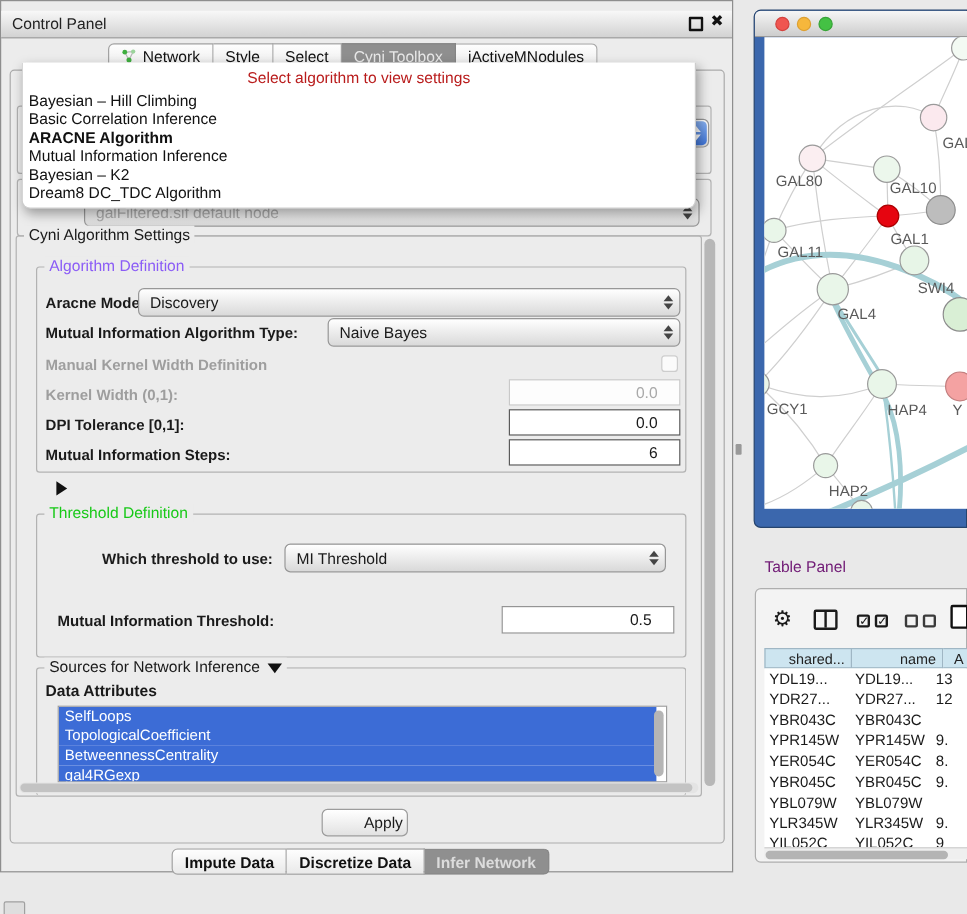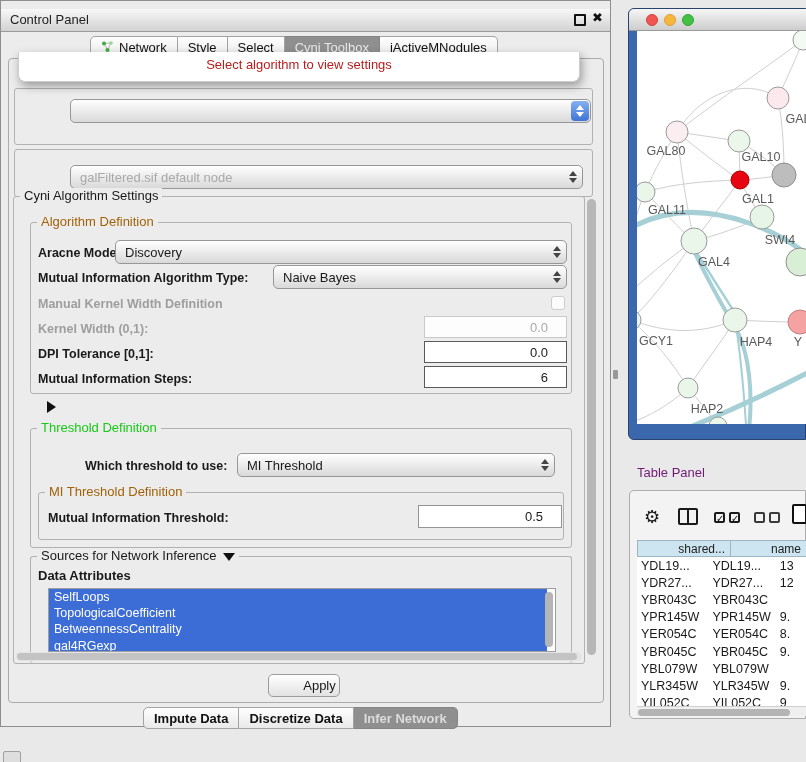--- a/index.html
+++ b/index.html
@@ -24,21 +24,21 @@
   .top-tabs{left:90px;top:36px;}
   .bottom-tabs{left:143px;top:707px;}
   .bottom-tabs .tab{font-weight:bold;height:22px;}
   .bottom-tabs .tab.sel{color:#dcdcdc;text-align:center;}
 
   .cp-content{left:8px;top:58px;width:596px;height:645px;border:1px solid #ababab;border-radius:4px;background:#ececec;box-sizing:border-box;}
 
   
   .grp{border:1px solid #b2b2b2;border-radius:3px;}
   .gtitle{position:absolute;top:-9px;left:6px;background:#ececec;padding:0 4px;font-size:13px;white-space:nowrap;}
-  .gblue{color:#a16207;}
+  .gblue{color:#8b5cf6;}
   .ggreen{color:#18c918;}
 
   .lbl{font-size:12.5px;line-height:16px;white-space:nowrap;}
   .b{font-weight:bold;}
   .dis{color:#9e9e9e;}
 
   
   .combo{height:24px;border:1px solid #979797;border-radius:5px;background:linear-gradient(#ffffff,#d9d9d9);
     font-size:13px;display:flex;align-items:center;padding-left:9px;box-sizing:border-box;}
   .arrows{position:absolute;right:1px;top:1px;bottom:1px;width:17px;display:flex;flex-direction:column;
@@ -101,21 +101,21 @@
   .cols-icon div{position:absolute;left:7px;top:0;width:2px;height:13px;background:#1a1a1a;}
   .ckpair{display:flex;gap:4px;}
   .ck{width:11px;height:11px;border:2px solid #1a1a1a;border-radius:2px;font-size:10px;line-height:10px;font-weight:bold;box-sizing:border-box;text-align:center;color:#111;}
   .ck.empty{border-color:#3a3a3a;border-width:2px;}
   .page-icon{left:792px;top:504px;width:15px;height:20px;border:2px solid #111;border-radius:2px;box-sizing:border-box;background:#fff;}
 
   .thead{left:637px;top:540px;display:flex;}
   .th{background:#cde5f0;border:1px solid #9fb6c4;border-left:none;font-size:12px;display:flex;align-items:center;
     justify-content:flex-end;padding:0 5px;box-sizing:border-box;height:17px;color:#222;}
   .th:first-child{border-left:1px solid #9fb6c4;}
-  .th.c1{width:94px;}.th.c2{width:76px;}.th.c3{width:40px;justify-content:flex-start;padding-left:9px;}
+  .th.c1{width:73px;}.th.c2{width:76px;}.th.c3{width:40px;justify-content:flex-start;padding-left:9px;}
   .tbody{left:637px;top:557px;width:169px;height:149px;background:#fff;overflow:hidden;}
   .tr{display:flex;height:17.2px;align-items:center;font-size:12.5px;}
   .td{box-sizing:border-box;padding-left:4px;white-space:nowrap;overflow:hidden;}
   .td.c1{width:74px;}.td.c2{width:76px;padding-left:6px;}.td.c3{width:30px;padding-left:2px;}
   .tscroll{left:637px;top:706px;width:169px;height:10px;background:#efefef;border-top:1px solid #cfcfcf;box-sizing:border-box;}
   .tthumb{position:absolute;left:1px;top:1.5px;width:152px;height:7px;background:#b4b4b4;border-radius:4px;}
 </style>
 </head>
 <body>
 
@@ -216,23 +216,20 @@
   </div>
   <div class="abs lbl b" style="left:85px;top:458px;">Which threshold to use:</div>
   <div class="abs combo" style="left:237px;top:453px;width:318px;">
     <span class="val">MI Threshold</span>
     <span class="arrows">
         <span class="arr up"></span>
         <span class="arr dn"></span>
       </span>
   </div>
 
-  <div class="abs grp" style="left:38px;top:492px;width:524px;height:46px;">
-    <span class="gtitle gblue">MI Threshold Definition</span>
-  </div>
   <div class="abs lbl b" style="left:48px;top:510px;">Mutual Information Threshold:</div>
   <div class="abs field mid" style="left:418px;top:505px;width:144px;height:23px;">0.5</div>
 
   <div class="abs grp" style="left:30px;top:556px;width:540px;height:106px;border-bottom:none;">
     <span class="gtitle"><span>Sources for Network Inference</span><span class="tri-d"></span></span>
   </div>
   <div class="abs lbl b" style="left:38px;top:568px;font-size:13px;">Data Attributes</div>
   <div class="abs datalist">
     <div class="dl-item">SelfLoops</div>
       <div class="dl-item">TopologicalCoefficient</div>
@@ -246,20 +243,28 @@
 
   <div class="abs btn apply">Apply</div>
   <div class="abs seg bottom-tabs">
       <div class="tab">Impute Data</div>
       <div class="tab">Discretize Data</div>
       <div class="tab sel">Infer Network</div>
     </div>
 
   <div class="abs popup">
     <div class="prompt">Select algorithm to view settings</div>
+    <div>
+        <div class="pop-item">Bayesian – Hill Climbing</div>
+        <div class="pop-item">Basic Correlation Inference</div>
+        <div class="pop-item sel">ARACNE Algorithm</div>
+        <div class="pop-item">Mutual Information Inference</div>
+        <div class="pop-item">Bayesian – K2</div>
+        <div class="pop-item">Dream8 DC_TDC Algorithm</div>
+      </div>
   </div>
 
   <div class="abs mini-icon"></div>
   <div class="abs split-handle"></div>
 
   <div class="abs net-window"></div>
   <div class="abs net-titlebar"></div>
   <div class="abs light" style="left:646px;background:#f05550;border:1px solid #d3423e;box-sizing:border-box;"></div>
   <div class="abs light" style="left:664px;background:#f6b73c;border:1px solid #dda032;box-sizing:border-box;"></div>
   <div class="abs light" style="left:682px;background:#44c144;border:1px solid #37a437;box-sizing:border-box;"></div>

